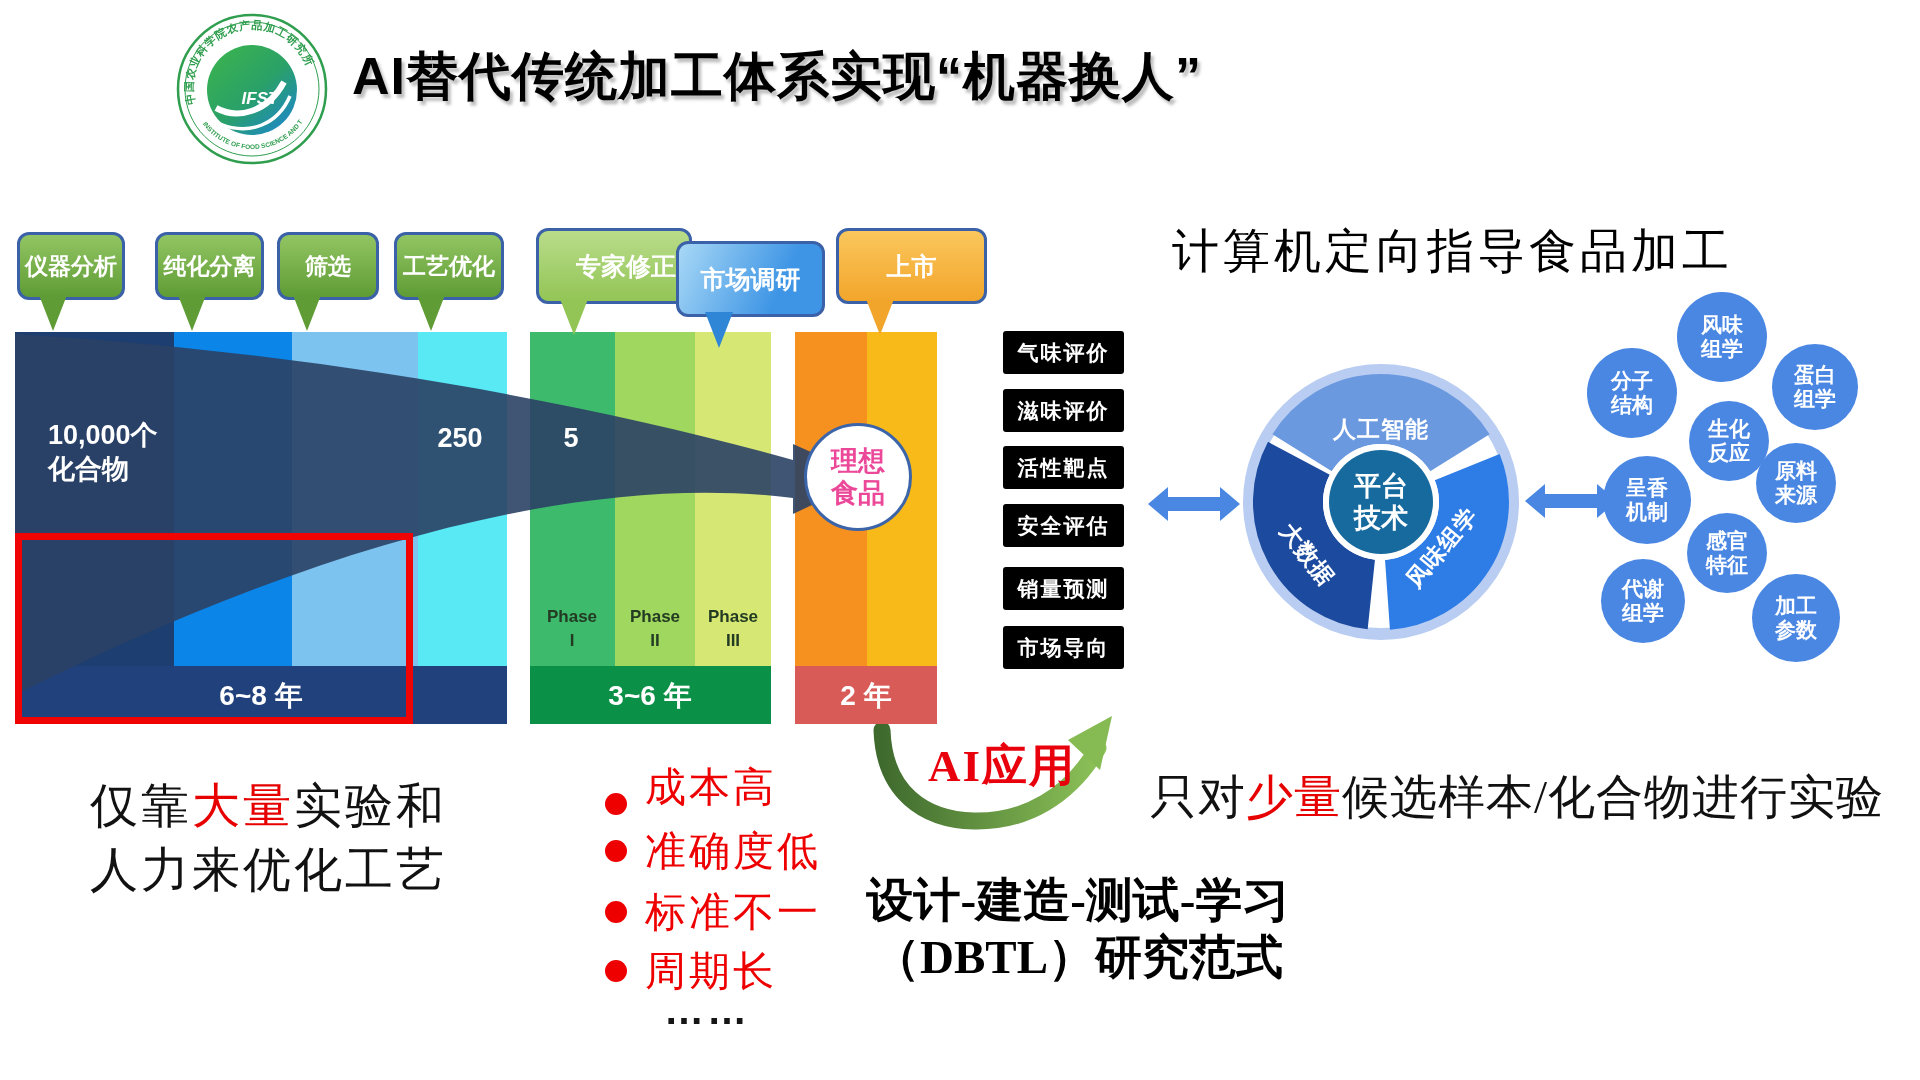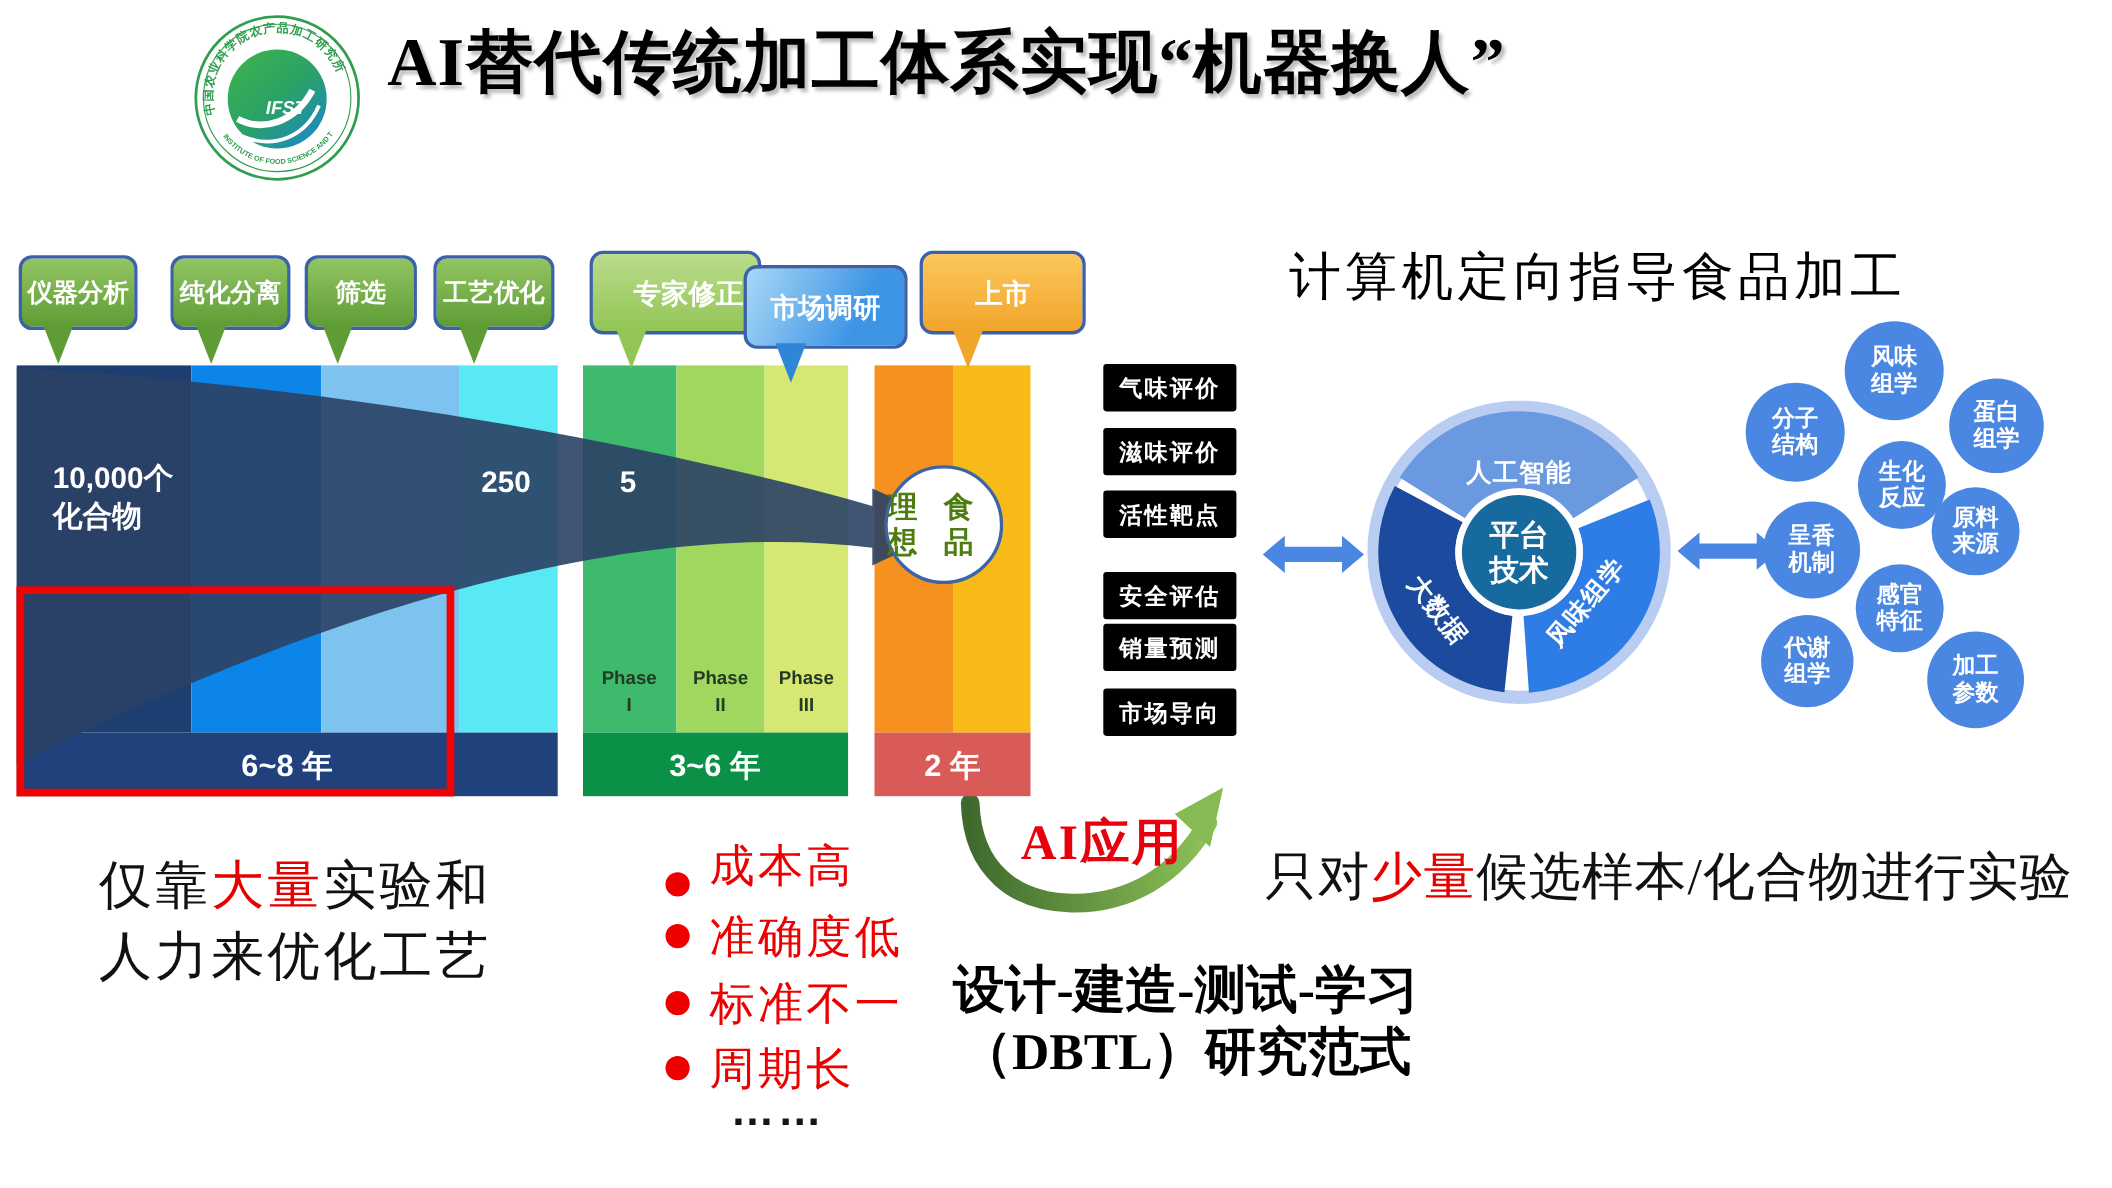--- a/index.html
+++ b/index.html
@@ -2,44 +2,44 @@
 <html><head>
 <meta charset="utf-8">
 <style>
   html,body{margin:0;padding:0;background:#fff;}
   .slide{position:relative;width:1920px;height:1080px;background:#fff;overflow:hidden;
          font-family:"Liberation Sans",sans-serif;}
   .abs{position:absolute;}
   .serif{font-family:"Liberation Serif",serif;}
 
   
-  .main-title{left:352px;top:14px;font-size:62px;font-weight:900;color:#000;
-              letter-spacing:1px;text-shadow:3px 4px 3px rgba(110,110,110,.45);white-space:nowrap;font-family:Liberation Serif, serif;}
+  .main-title{left:352px;top:42px;font-size:52px;font-weight:900;color:#000;
+              letter-spacing:1px;text-shadow:3px 4px 3px rgba(110,110,110,.45);white-space:nowrap;}
 
   
   .callout{border:3px solid #3b62a8;border-radius:12px;color:#fff;font-weight:bold;
            display:flex;align-items:center;justify-content:center;font-size:23px;z-index:2;}
   .callout::after{content:"";position:absolute;bottom:-34px;left:var(--tail-left,30px);
            width:0;height:0;border-left:14px solid transparent;border-right:14px solid transparent;
            border-top:36px solid #5f9c35;}
   .c-green{background:linear-gradient(180deg,#92c563,#5f9c35);}
   .c-green::after{border-top-color:#5f9c35;}
   .c-lgreen{background:linear-gradient(180deg,#b9dc8a,#93c556);padding-left:24px;}
   .c-lgreen::after{border-top-color:#93c556;}
   .c-blue{background:linear-gradient(115deg,#a8d8f6 0%,#3e95e5 70%);}
   .c-blue::after{border-top-color:#2f86d6;}
   .c-orange{background:linear-gradient(180deg,#fbc75c,#f2a52b);}
   .c-orange::after{border-top-color:#f2a52b;}
 
   
   .red-frame{left:15px;top:533px;width:398px;height:191px;border:7px solid #f00303;
              box-sizing:border-box;z-index:3;}
   .ideal-circle{left:804px;top:423px;width:108px;height:108px;border-radius:50%;background:#fff;
-             border:3px solid #3c64a8;box-sizing:border-box;display:flex;flex-direction:row;
-             align-items:center;justify-content:center;color:#4d7c0f;font-weight:bold;font-size:27px;
+             border:3px solid #3c64a8;box-sizing:border-box;display:flex;flex-direction:column;
+             align-items:center;justify-content:center;color:#ec4899;font-weight:bold;font-size:27px;
              line-height:1.2;z-index:4;}
 
   
   .proc-title{left:1172px;top:220px;font-size:47px;color:#000;letter-spacing:4px;white-space:nowrap;}
   .eval-btn{left:1003px;width:121px;height:43px;background:#000000;border-radius:3px;color:#fff;
             font-weight:bold;font-size:21px;display:flex;align-items:center;justify-content:center;
             letter-spacing:2px;}
   .donut-label{color:#fff;font-weight:bold;font-size:23px;text-align:center;letter-spacing:1px;}
   .platform-label{left:1331px;top:470px;width:100px;text-align:center;color:#fff;font-weight:bold;
             font-size:27px;line-height:1.2;}
@@ -160,21 +160,21 @@
 
   <div class="abs eval-btn" style="top:331px;">
       <span>气味评价</span>
     </div>
   <div class="abs eval-btn" style="top:389px;">
       <span>滋味评价</span>
     </div>
   <div class="abs eval-btn" style="top:446px;">
       <span>活性靶点</span>
     </div>
-  <div class="abs eval-btn" style="top:520px;align-items:center;">
+  <div class="abs eval-btn" style="top:504px;align-items:center;">
       <span>安全评估</span>
     </div>
   <div class="abs eval-btn" style="top:567px;">
       <span>销量预测</span>
     </div>
   <div class="abs eval-btn" style="top:626px;">
       <span>市场导向</span>
     </div>
 
   <svg class="abs" style="left:1148px;top:484px;" width="92" height="40" viewBox="0 0 92 40">

